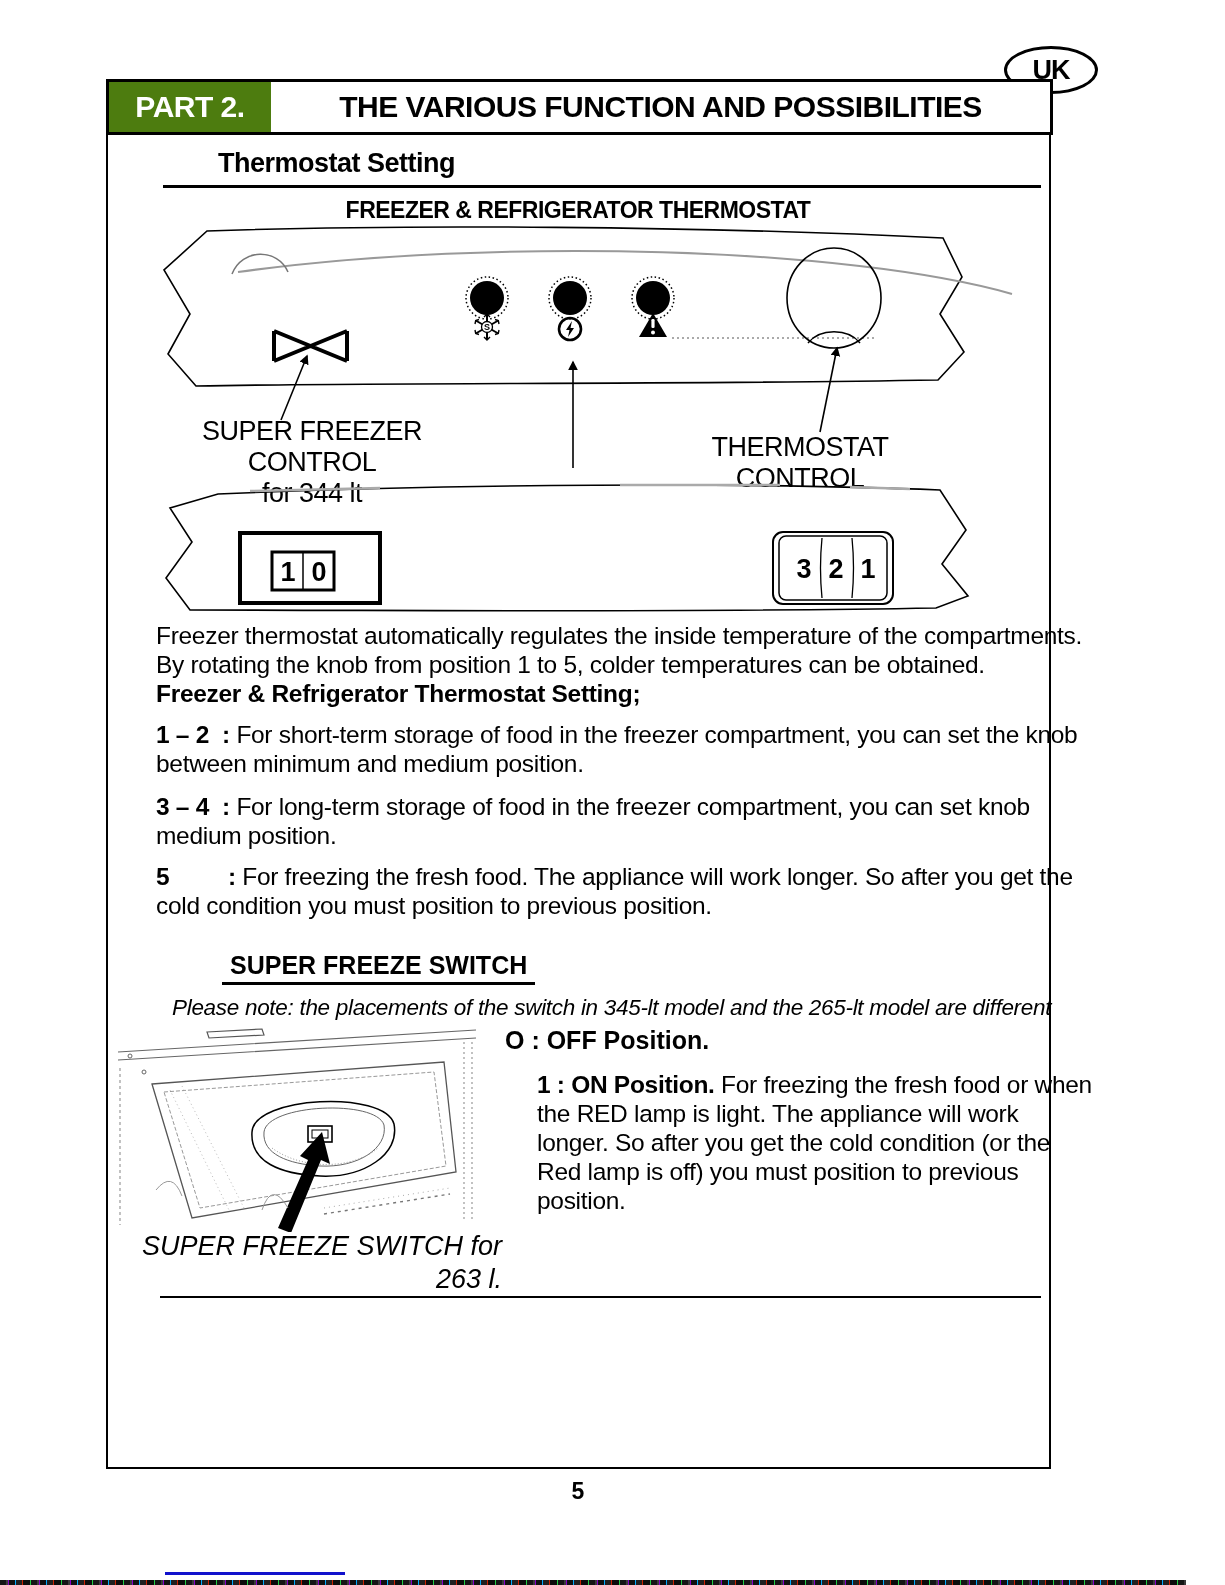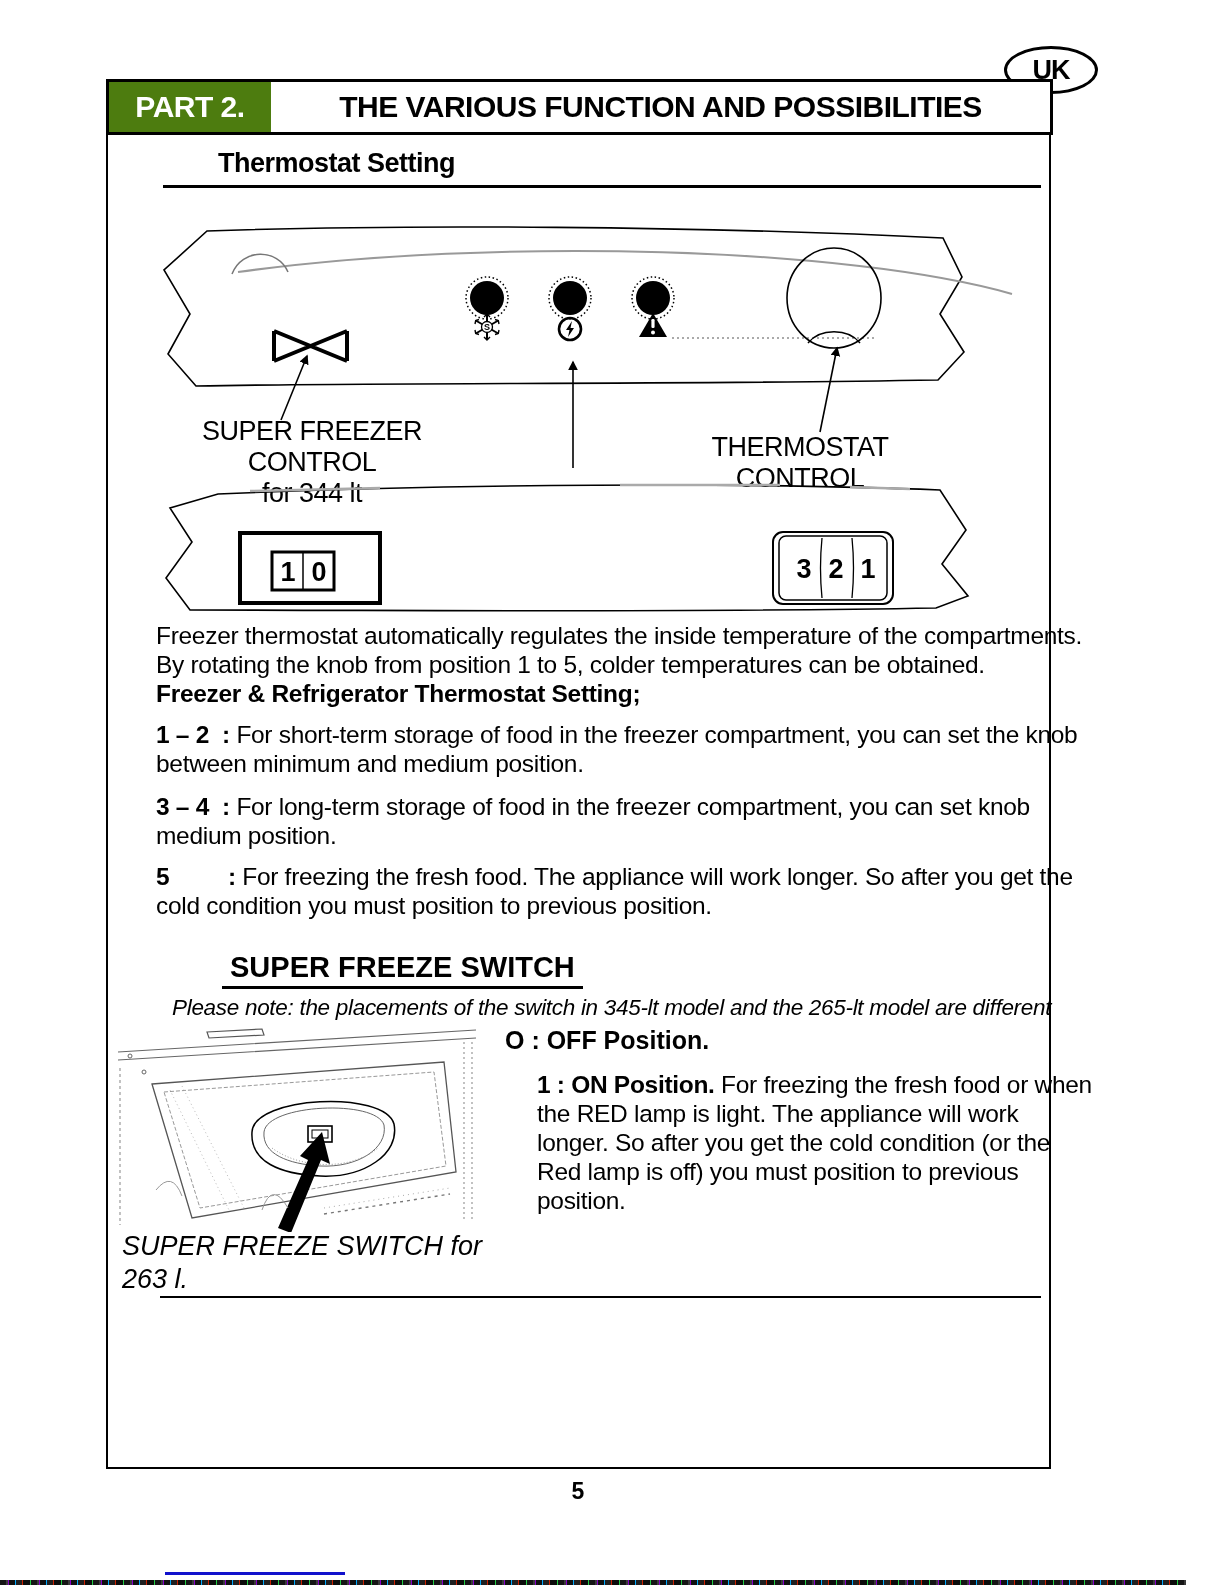--- a/index.html
+++ b/index.html
@@ -24,23 +24,23 @@
   
   .lbl-super{left:148px;top:416px;width:328px;text-align:center;font-size:27px;line-height:31px;letter-spacing:-0.5px;}
   .lbl-thermo{left:655px;top:432px;width:290px;text-align:center;font-size:27px;letter-spacing:-0.5px;}
   
   .para{font-size:24.5px;line-height:29px;letter-spacing:-0.3px;margin-left:32px;}
   .p-intro{left:124px;top:621px;width:928px;}
   .b{font-weight:bold;}
   .pre{white-space:pre-wrap;}
   .item{left:124px;width:928px;}
   .i1{top:720px;} .i2{top:792px;} .i3{top:862px;}
-  .h-sfs{left:222px;top:951px;font-weight:bold;font-size:29px;border-bottom:3px solid #000;padding:0 8px 2px 8px;}
+  .h-sfs{left:222px;top:951px;font-weight:bold;font-size:25px;border-bottom:3px solid #000;padding:0 8px 2px 8px;}
   .note-italic{left:124px;top:995px;font-style:italic;font-size:22.5px;letter-spacing:-0.3px;margin-left:48px;}
-  .caption{left:122px;top:1230px;width:380px;text-align:left;font-style:italic;font-size:27px;line-height:33px;}
+  .caption{left:122px;top:1230px;width:380px;text-align:right;font-style:italic;font-size:27px;line-height:33px;}
   
   .h-off{left:505px;top:1026px;font-weight:bold;font-size:25px;}
   .p-on{left:505px;top:1070px;width:556px;}
   .energy{left:505px;top:1226px;width:556px;font-weight:bold;font-style:italic;font-size:25px;line-height:31px;}
   .rule2{left:160px;top:1296px;width:881px;height:2px;background:#000;}
   .p-note{left:124px;top:1352px;width:905px;}
   .page-num{left:106px;top:1478px;width:944px;text-align:center;font-size:23px;font-weight:bold;}
   .blue-line{left:165px;top:1572px;width:180px;height:3px;background:#1111cc;}
   .noise{left:0;top:1580px;width:1225px;height:5px;
     background:repeating-linear-gradient(90deg,#151515 0 6px,#3a3a3a 6px 8px,#8800cc 8px 9px,#101010 9px 15px,#00aaff 15px 16px,#202020 16px 22px,#cc2200 22px 23px,#0b0b0b 23px 30px,#22cc44 30px 31px);}
@@ -57,20 +57,21 @@
 
   <div class="abs header-box">
     <div class="part-box">PART 2.</div>
     <div class="header-title">THE VARIOUS FUNCTION AND POSSIBILITIES</div>
   </div>
 
   <div class="abs content-box"></div>
 
   <div class="abs h-thermostat">Thermostat Setting</div>
   <div class="abs rule1"></div>
+  <div class="abs h-diagram">FREEZER &amp; REFRIGERATOR THERMOSTAT</div>
 
   <svg class="abs" style="left:150px;top:222px;" width="920" height="258" viewBox="0 0 920 258">
     <defs>
       <marker id="ah" markerWidth="8" markerHeight="8" refX="5" refY="3" orient="auto">
         <path d="M0,0 L6,3 L0,6 Z" fill="#000"></path>
       </marker>
     </defs>
 
     <path d="M57,9 C250,2 550,4 793,16 L812,55 L790,92 L814,130 L788,158 C500,163 250,160 46,164 L18,132 L40,92 L14,48 Z" fill="none" stroke="#000" stroke-width="1.6"></path>
 

